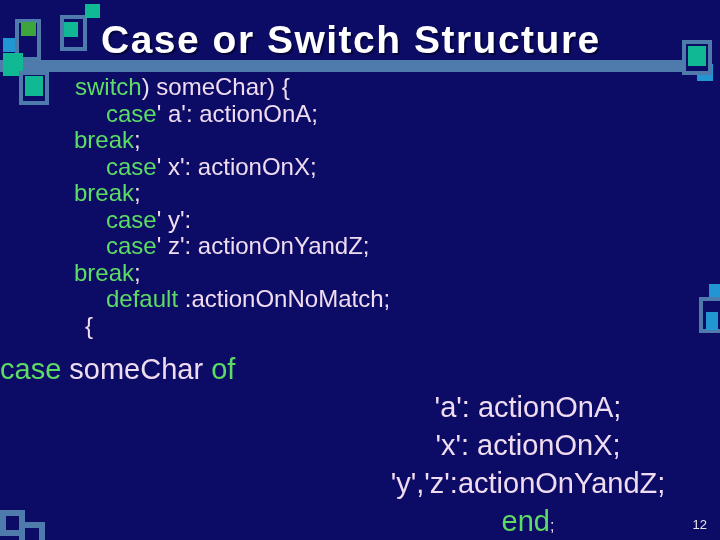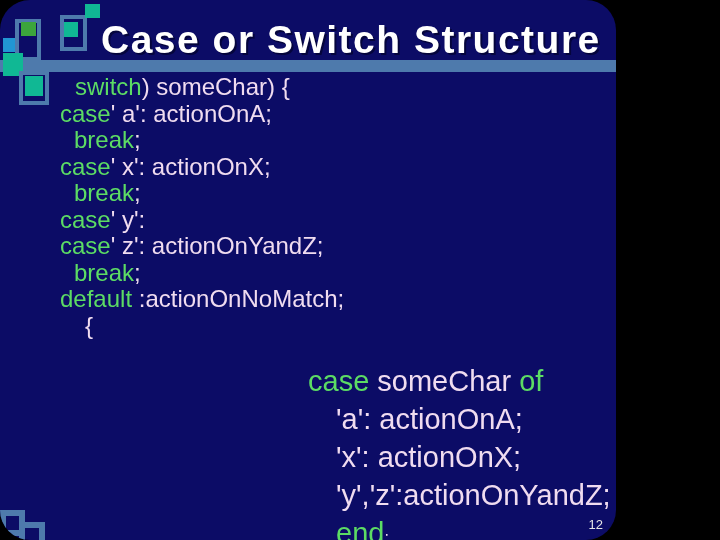--- a/index.html
+++ b/index.html
@@ -1,20 +1,19 @@
 <!DOCTYPE html>
 <html><head>
 <meta charset="utf-8">
 <style>
   html,body{margin:0;padding:0;background:#000;}
   .slide{
-    position:relative;width:616px;height:540px;overflow:hidden;
+    position:relative;width:720px;height:540px;overflow:hidden;
     background:var(--bg,#0c0c66);
     font-family:"Liberation Sans",sans-serif;
-    border-radius:30px;
   }
   .deco{position:absolute;}
   
   .d-bar{left:0;top:60px;width:686px;height:12px;background:var(--steel);}
   .d-sqA{left:15px;top:19px;width:18px;height:34px;border:4px solid var(--steel);}
   .d-sqAgreen{left:21px;top:22px;width:15px;height:14px;background:var(--leaf);}
   .d-blueSm{left:3px;top:38px;width:12px;height:14px;background:var(--bblue);}
   .d-tealB{left:3px;top:53px;width:20px;height:23px;background:var(--teal);}
   .d-sqC{left:60px;top:15px;width:19px;height:28px;border:4px solid var(--steel);}
   .d-tealC{left:64px;top:22px;width:14px;height:15px;background:var(--teal);}
@@ -39,25 +38,25 @@
     color:var(--title);text-shadow:2px 2px 0 #05053c;white-space:nowrap;
   }
   .code-block{position:absolute;left:0;right:0;color:var(--pink);white-space:pre;}
   #code-left{top:74px;font-size:24px;line-height:26.5px;}
   #code-right{top:350px;font-size:29px;line-height:38px;}
   .code-line{white-space:pre;}
   .kw{color:var(--green);}
   .cd{color:var(--pink);}
   .small{font-size:0.55em;}
   .ind-a{padding-left:75px;}
-  .ind-b{padding-left:60px;}
+  .ind-b{padding-left:60px;margin-left:46px;}
   .ind-b2{padding-left:85px;}
   .ind-c{padding-left:74px;}
-  .ind-ra{padding-left:308px;margin-top:12px;}
-  .ind-rb{padding-left:336px;}
+  .ind-ra{}
+  .ind-rb{padding-left:336px;text-align:center;}
   .page-number{
     position:absolute;right:13px;bottom:8px;
     font-size:13px;color:var(--pagenum);
   }
 </style>
 </head>
 <body>
 
 <div class="slide" style="--bg: #0C0C66; --title: #FFFFFF; --green: #5CDC64; --pink: #F0DCF0; --steel: #4E7AAC; --teal: #10B894; --bblue: #2196D3; --leaf: #3CA53C; --pagenum: #E6E6E6;">
 

